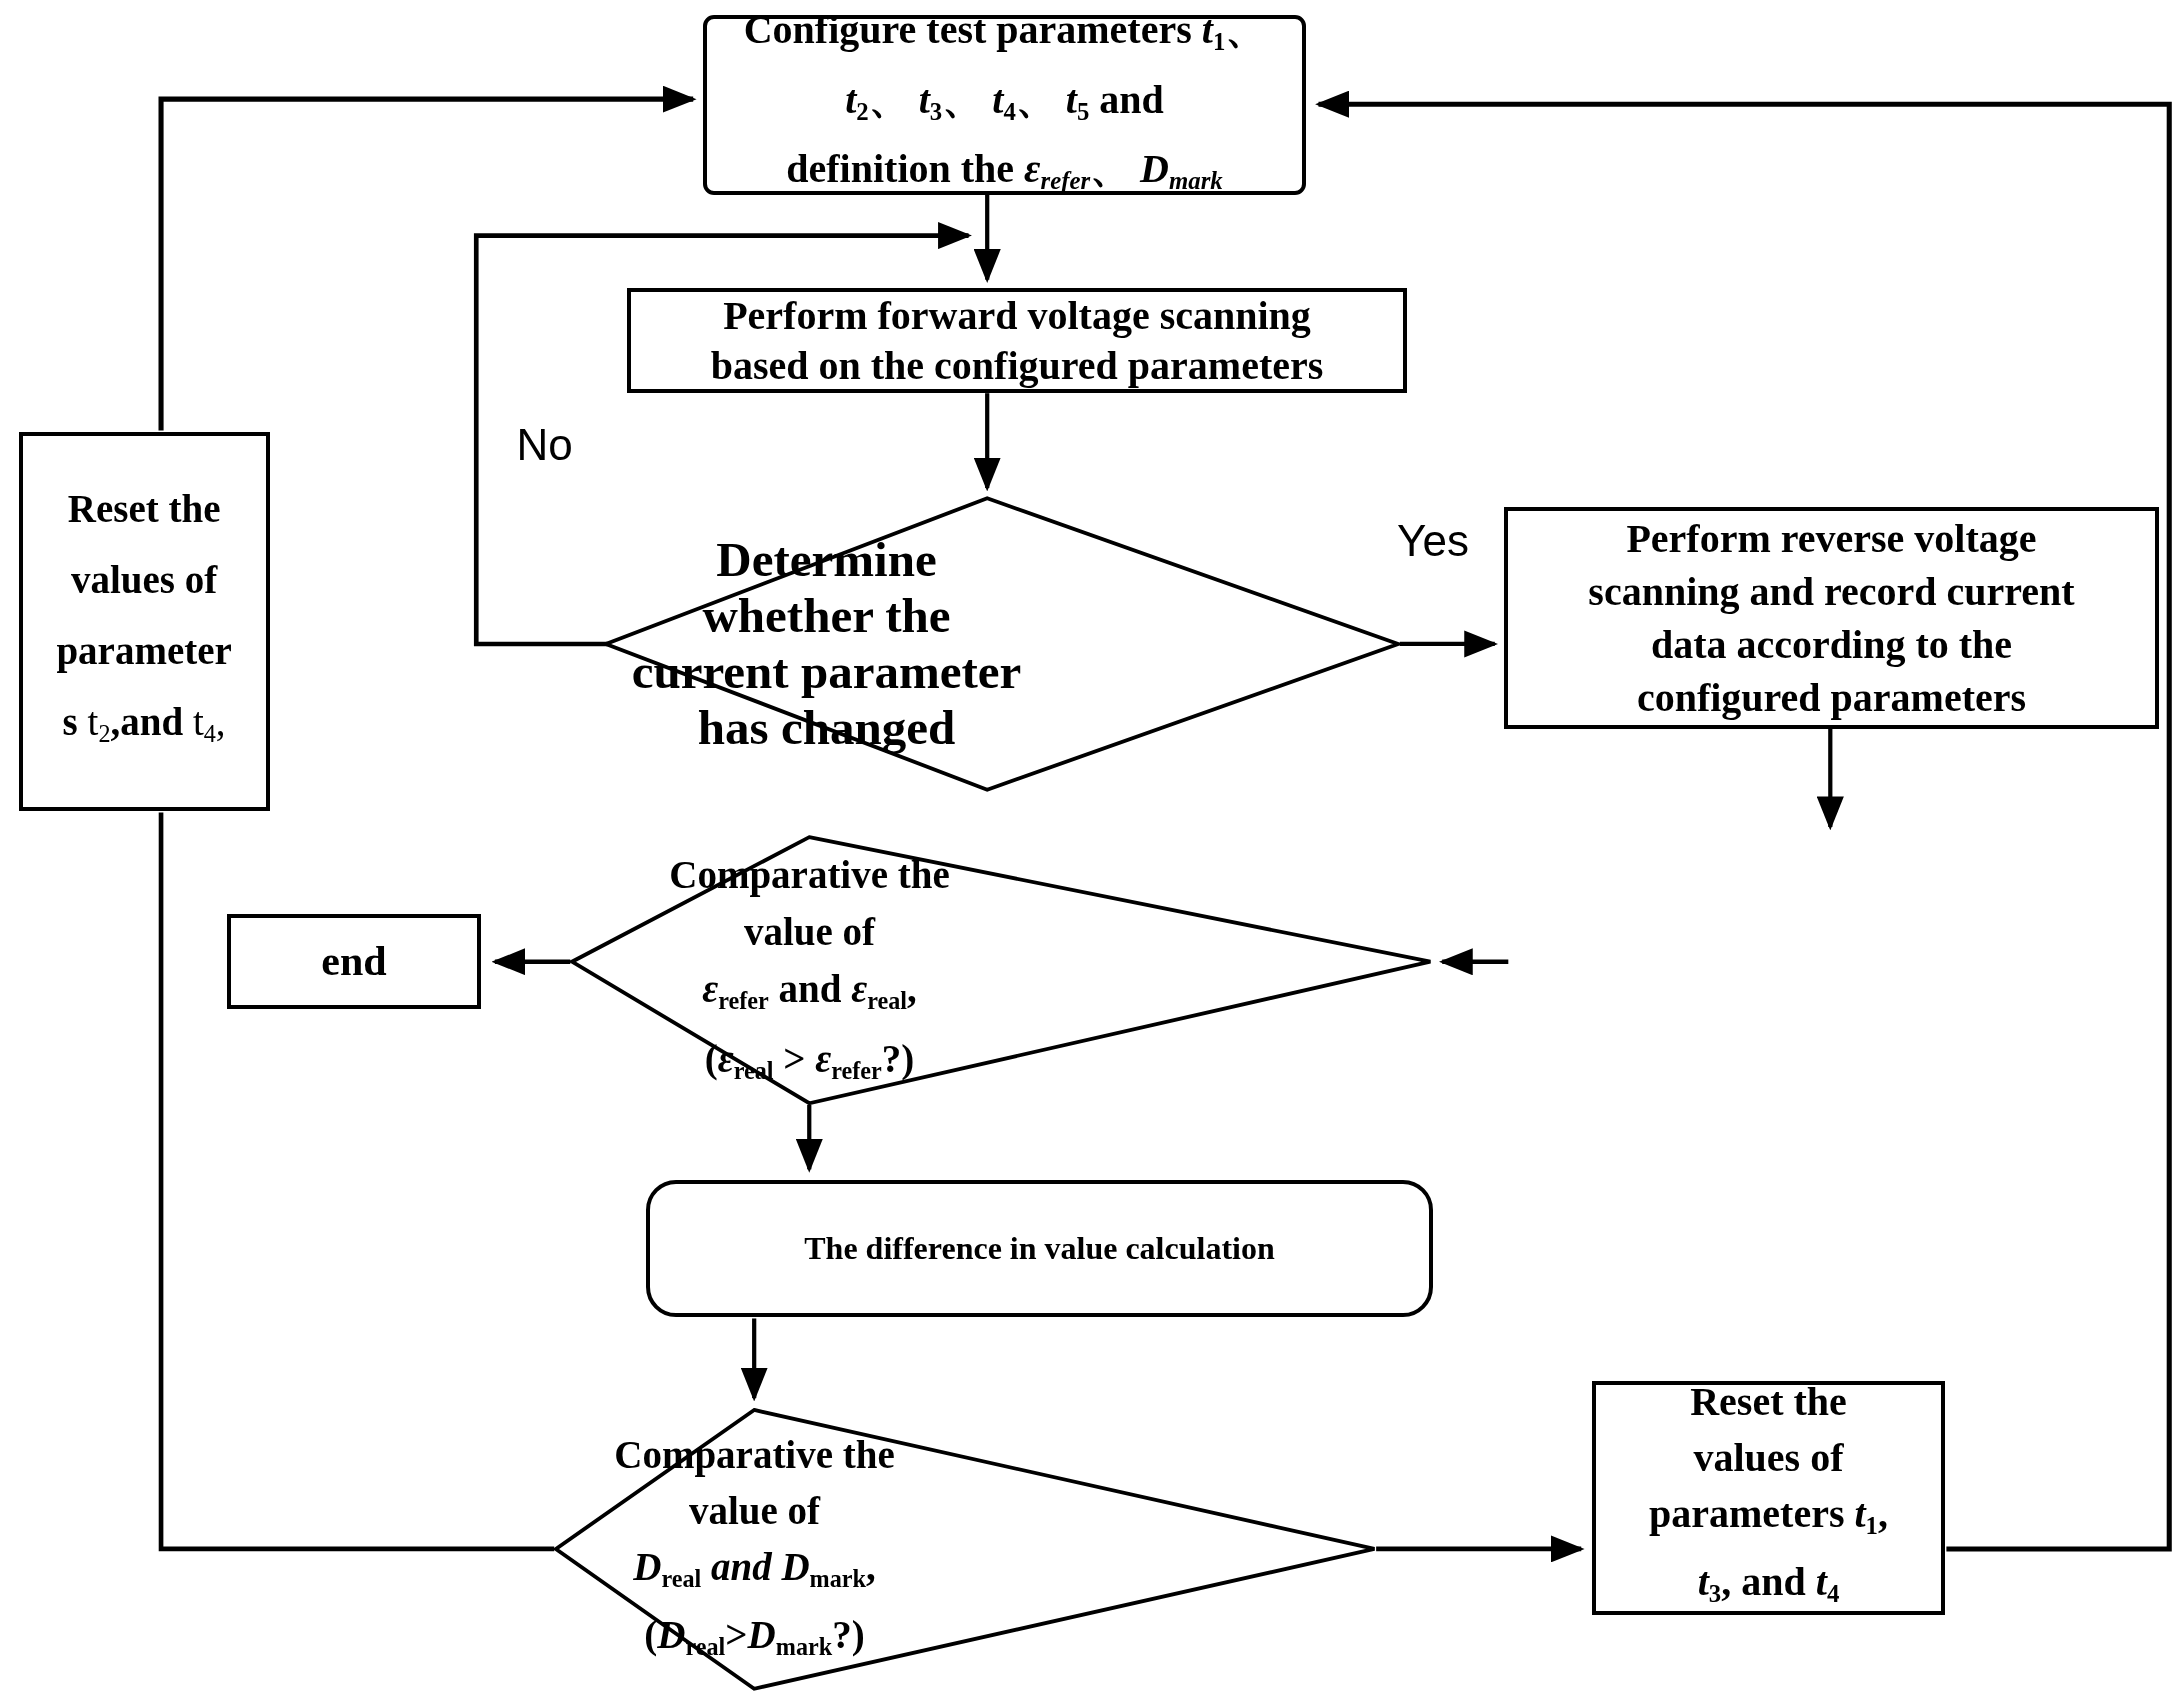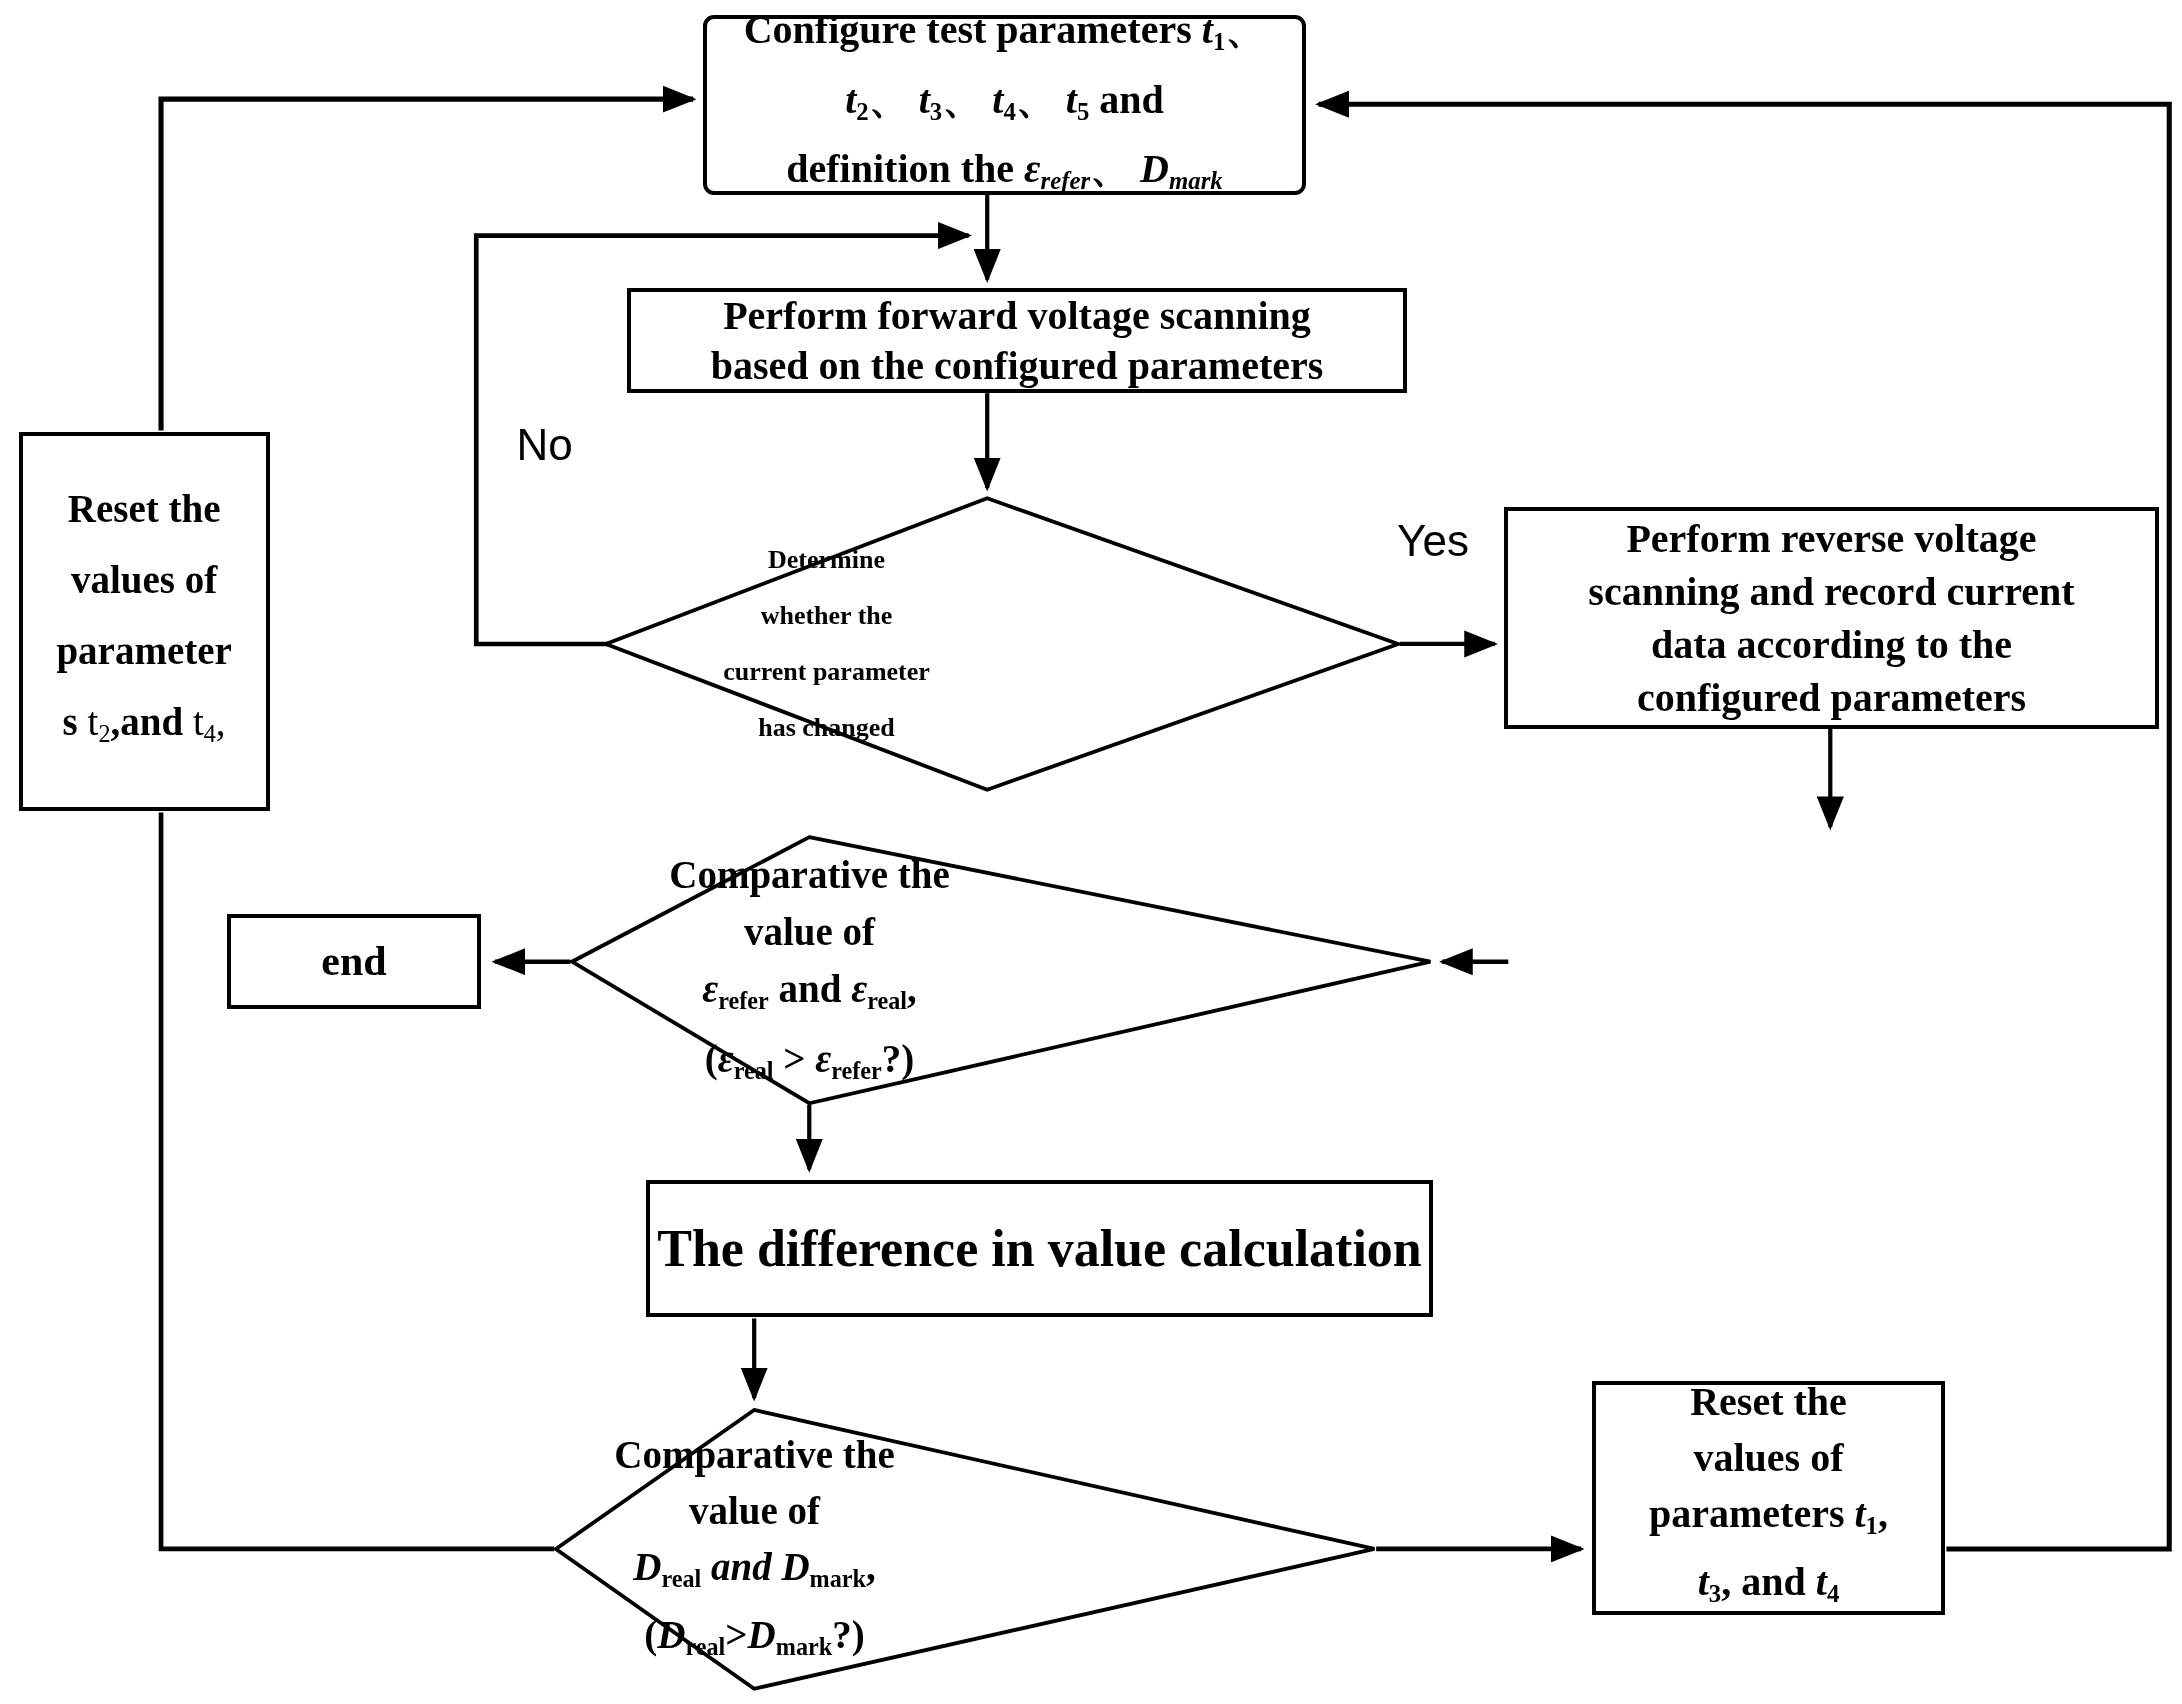--- a/index.html
+++ b/index.html
@@ -32,26 +32,26 @@
   .s-subr{font-weight:400;font-size:0.62em;vertical-align:-0.30em;}
   .lbl{
     position:absolute;
     font-family:"Liberation Sans","DejaVu Sans",sans-serif;
     font-weight:400;
     display:flex;align-items:center;justify-content:center;
   }
   
   .n-top    {font-size:40px;line-height:57px;}
   .n-fwd    {font-size:40px;line-height:50px;}
-  .n-d1     {font-size:26px;line-height:56px;}
+  .n-d1     {font-size:49px;line-height:56px;}
   .n-rev    {font-size:40px;line-height:53px;}
   .n-acc    {font-size:40px;line-height:60px;}
   .n-d2     {font-size:39px;line-height:57px;}
   .n-end    {font-size:42px;line-height:47px;}
-  .n-diff   {font-size:52px;line-height:65px;}
+  .n-diff   {font-size:32px;line-height:65px;border-radius:30px;}
   .n-d3     {font-size:39px;line-height:56px;}
   .n-lreset {font-size:39px;line-height:71px;}
   .n-rreset {font-size:40px;line-height:56px;}
   .lbl-no, .lbl-yes{font-size:44px;text-align:center;}
 </style>
 </head>
 <body>
 
 <div id="stage">
 

